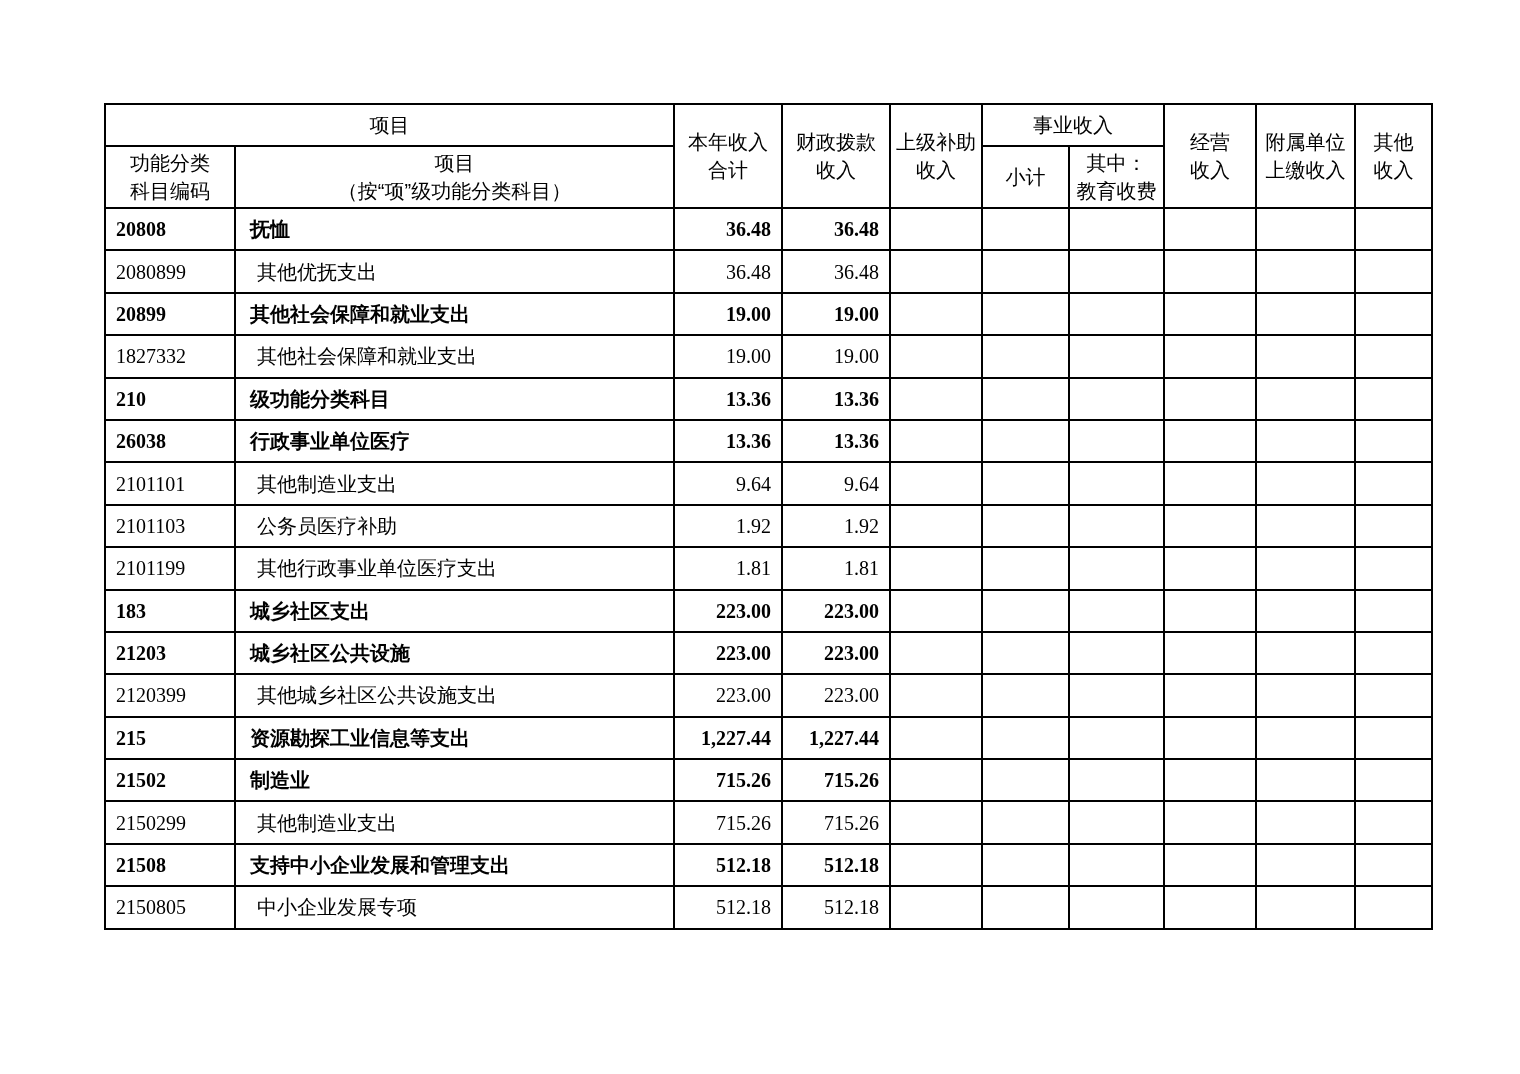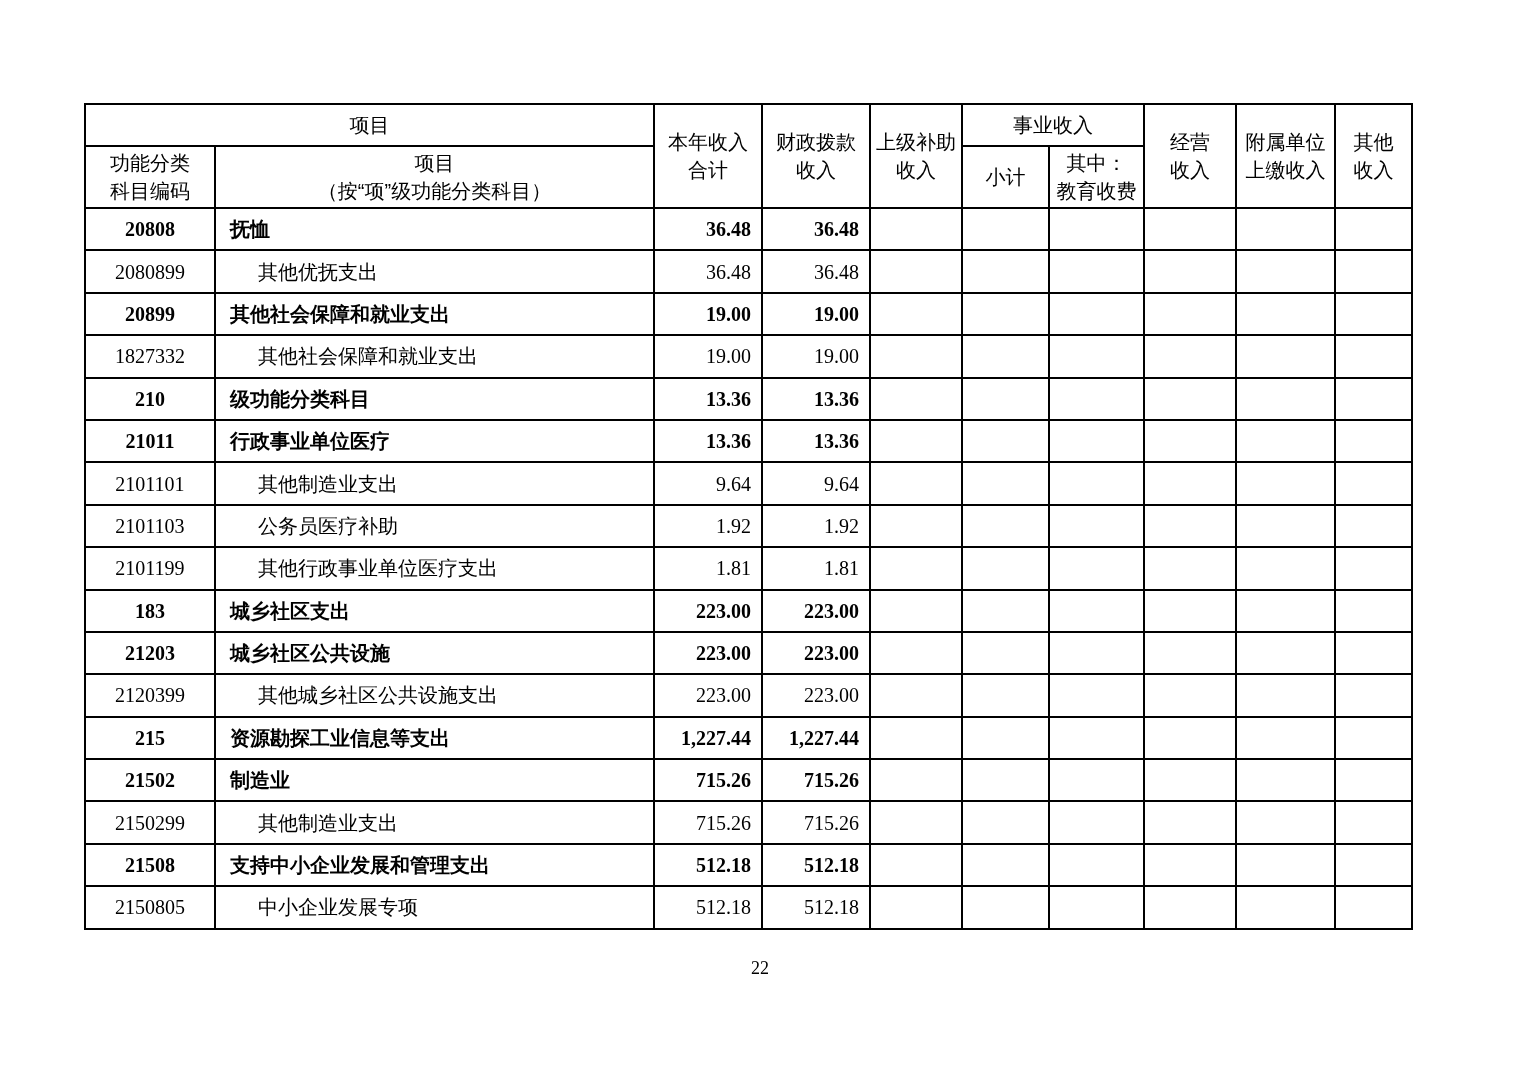--- a/index.html
+++ b/index.html
@@ -8,21 +8,21 @@
     position: relative;
     width: 1520px;
     height: 1074px;
     background: #ffffff;
     color: #000000;
     font-family: "Liberation Serif", "DejaVu Serif", serif;
     overflow: hidden;
   }
   table.budget {
     position: absolute;
-    left: 84px;
+    left: 104px;
     top: 103px;
     border-collapse: collapse;
     table-layout: fixed;
   }
   .budget th, .budget td {
     border: 2px solid #000000;
     vertical-align: middle;
     overflow: hidden;
   }
   .budget thead th {
@@ -34,23 +34,23 @@
     line-height: 1.4;
     padding: 2px 3px;
   }
   tr.h1 th { height: 42px; }
   tr.h2 th { height: 58px; }
   .budget td {
     height: 42.4px;
     font-size: 20px;
     line-height: 1.1;
   }
-  td.code { text-align: center; }
+  td.code { text-align: left; padding-left: 10px; }
   td.name { text-align: left; padding-left: 14px; }
-  tr.child td.name { padding-left: 42px; }
+  tr.child td.name { padding-left: 21px; }
   td.num  { text-align: right; padding-right: 10px; }
   tr.parent td { font-weight: bold; }
   .pageno {
     position: absolute;
     top: 958px;
     left: 0;
     width: 100%;
     text-align: center;
     font-size: 18px;
     font-family: "Liberation Serif", "DejaVu Serif", serif;
@@ -156,21 +156,21 @@
         <td class="num">13.36</td>
         <td class="num">13.36</td>
         <td class="num"></td>
         <td class="num"></td>
         <td class="num"></td>
         <td class="num"></td>
         <td class="num"></td>
         <td class="num"></td>
       </tr>
       <tr class="parent">
-        <td class="code">21011</td>
+        <td class="code">26038</td>
         <td class="name">行政事业单位医疗</td>
         <td class="num">13.36</td>
         <td class="num">13.36</td>
         <td class="num"></td>
         <td class="num"></td>
         <td class="num"></td>
         <td class="num"></td>
         <td class="num"></td>
         <td class="num"></td>
       </tr>
@@ -302,15 +302,14 @@
         <td class="num"></td>
         <td class="num"></td>
         <td class="num"></td>
         <td class="num"></td>
         <td class="num"></td>
         <td class="num"></td>
       </tr>
     </tbody>
   </table>
 
-  <div class="pageno">22</div>
 
 </div>
 
 </body></html>

